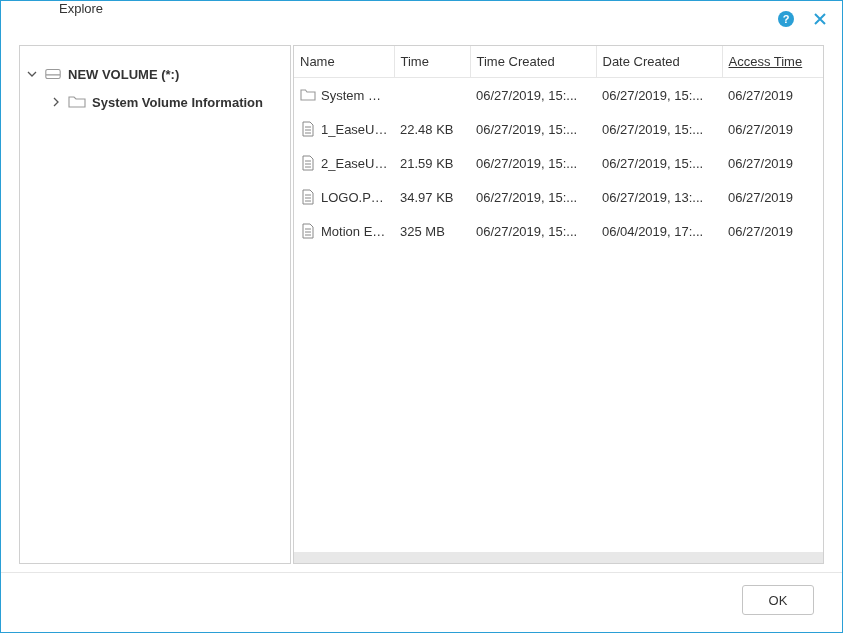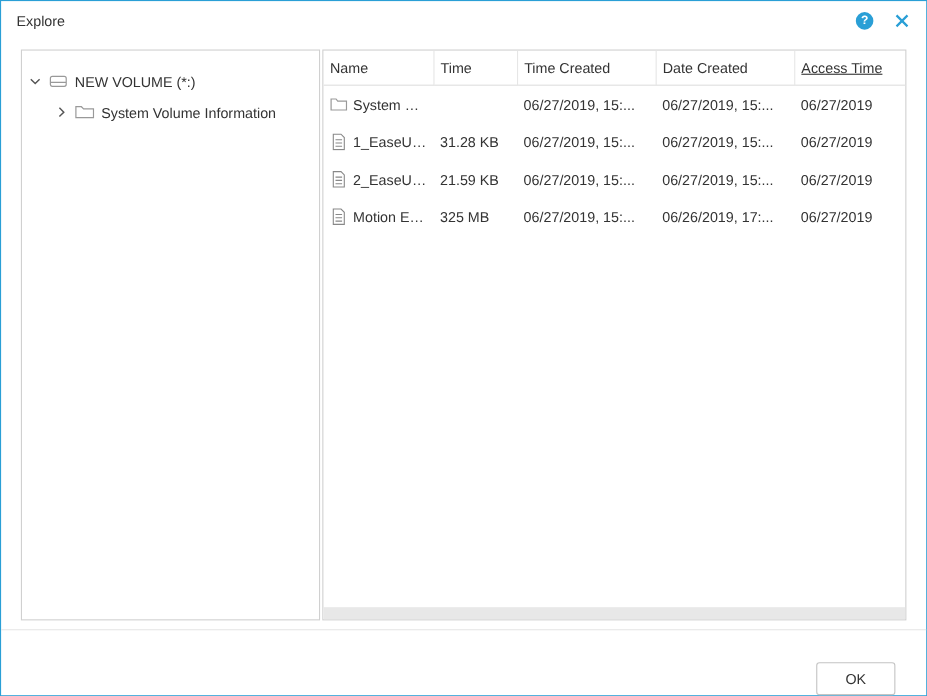--- a/index.html
+++ b/index.html
@@ -13,22 +13,22 @@
   width: 843px;
   height: 633px;
   border: 1px solid #2a9fd6;
   display: flex;
   flex-direction: column;
   position: relative;
 }
 .titlebar {
   height: 36px;
   display: flex;
-  align-items: center;
   padding: 0 14px;
+  margin-left: 44px;
 }
 .titlebar-title {
   flex: 1;
   font-size: 13px;
   color: #333;
 }
 .titlebar-icons {
   display: flex;
   gap: 18px;
   align-items: center;
@@ -68,20 +68,21 @@
   padding: 14px 6px;
   overflow: auto;
 }
 .tree-row {
   display: flex;
   align-items: center;
   height: 28px;
   gap: 6px;
   white-space: nowrap;
   cursor: pointer;
+  font-weight: bold;
 }
 .tree-row.level2 { padding-left: 24px; }
 .chevron {
   width: 12px;
   display: inline-flex;
   justify-content: center;
   color: #555;
 }
 .chevron svg { width: 10px; height: 10px; }
 .drive-icon, .folder-icon-small {
@@ -153,23 +154,23 @@
 }
 .hscroll {
   height: 11px;
   background: #e8e8e8;
   margin: 0 0 0 0;
 }
 .footer {
   height: 60px;
   border-top: 1px solid #e6e6e6;
   display: flex;
-  align-items: flex-end;
+  align-items: flex-start;
   justify-content: flex-end;
-  padding: 0 28px;
+  padding: 12px 28px;
 }
 .ok-btn {
   min-width: 72px;
   height: 30px;
   border: 1px solid #c4c4c4;
   border-radius: 3px;
   background: #fff;
   font-size: 13px;
   color: #333;
   cursor: pointer;
@@ -262,21 +263,21 @@
               <td>
                 <div class="name-cell">
                   <span class="row-icon">
                     <svg viewBox="0 0 16 16">
                       <path d="M3 1 L10 1 L13 4 L13 15 L3 15 Z M5 6 L11 6 M5 9 L11 9 M5 12 L11 12" stroke="#888" stroke-width="1" fill="none"></path>
                     </svg>
                   </span>
                   <span class="name-text">1_EaseUS_...</span>
                 </div>
               </td>
-              <td>31.28 KB</td>
+              <td>22.48 KB</td>
               <td>06/27/2019, 15:...</td>
               <td>06/27/2019, 15:...</td>
               <td>06/27/2019</td>
             </tr>
             <tr>
               <td>
                 <div class="name-cell">
                   <span class="row-icon">
                     <svg viewBox="0 0 16 16">
                       <path d="M3 1 L10 1 L13 4 L13 15 L3 15 Z M5 6 L11 6 M5 9 L11 9 M5 12 L11 12" stroke="#888" stroke-width="1" fill="none"></path>
@@ -291,26 +292,42 @@
               <td>06/27/2019</td>
             </tr>
             <tr>
               <td>
                 <div class="name-cell">
                   <span class="row-icon">
                     <svg viewBox="0 0 16 16">
                       <path d="M3 1 L10 1 L13 4 L13 15 L3 15 Z M5 6 L11 6 M5 9 L11 9 M5 12 L11 12" stroke="#888" stroke-width="1" fill="none"></path>
                     </svg>
                   </span>
+                  <span class="name-text">LOGO.PNG</span>
+                </div>
+              </td>
+              <td>34.97 KB</td>
+              <td>06/27/2019, 15:...</td>
+              <td>06/27/2019, 13:...</td>
+              <td>06/27/2019</td>
+            </tr>
+            <tr>
+              <td>
+                <div class="name-cell">
+                  <span class="row-icon">
+                    <svg viewBox="0 0 16 16">
+                      <path d="M3 1 L10 1 L13 4 L13 15 L3 15 Z M5 6 L11 6 M5 9 L11 9 M5 12 L11 12" stroke="#888" stroke-width="1" fill="none"></path>
+                    </svg>
+                  </span>
                   <span class="name-text">Motion Ele...</span>
                 </div>
               </td>
               <td>325 MB</td>
               <td>06/27/2019, 15:...</td>
-              <td>06/26/2019, 17:...</td>
+              <td>06/04/2019, 17:...</td>
               <td>06/27/2019</td>
             </tr>
           </tbody>
       </table>
       <div class="body-scroll"></div>
       <div class="hscroll"></div>
     </div>
 
   </div>
 

